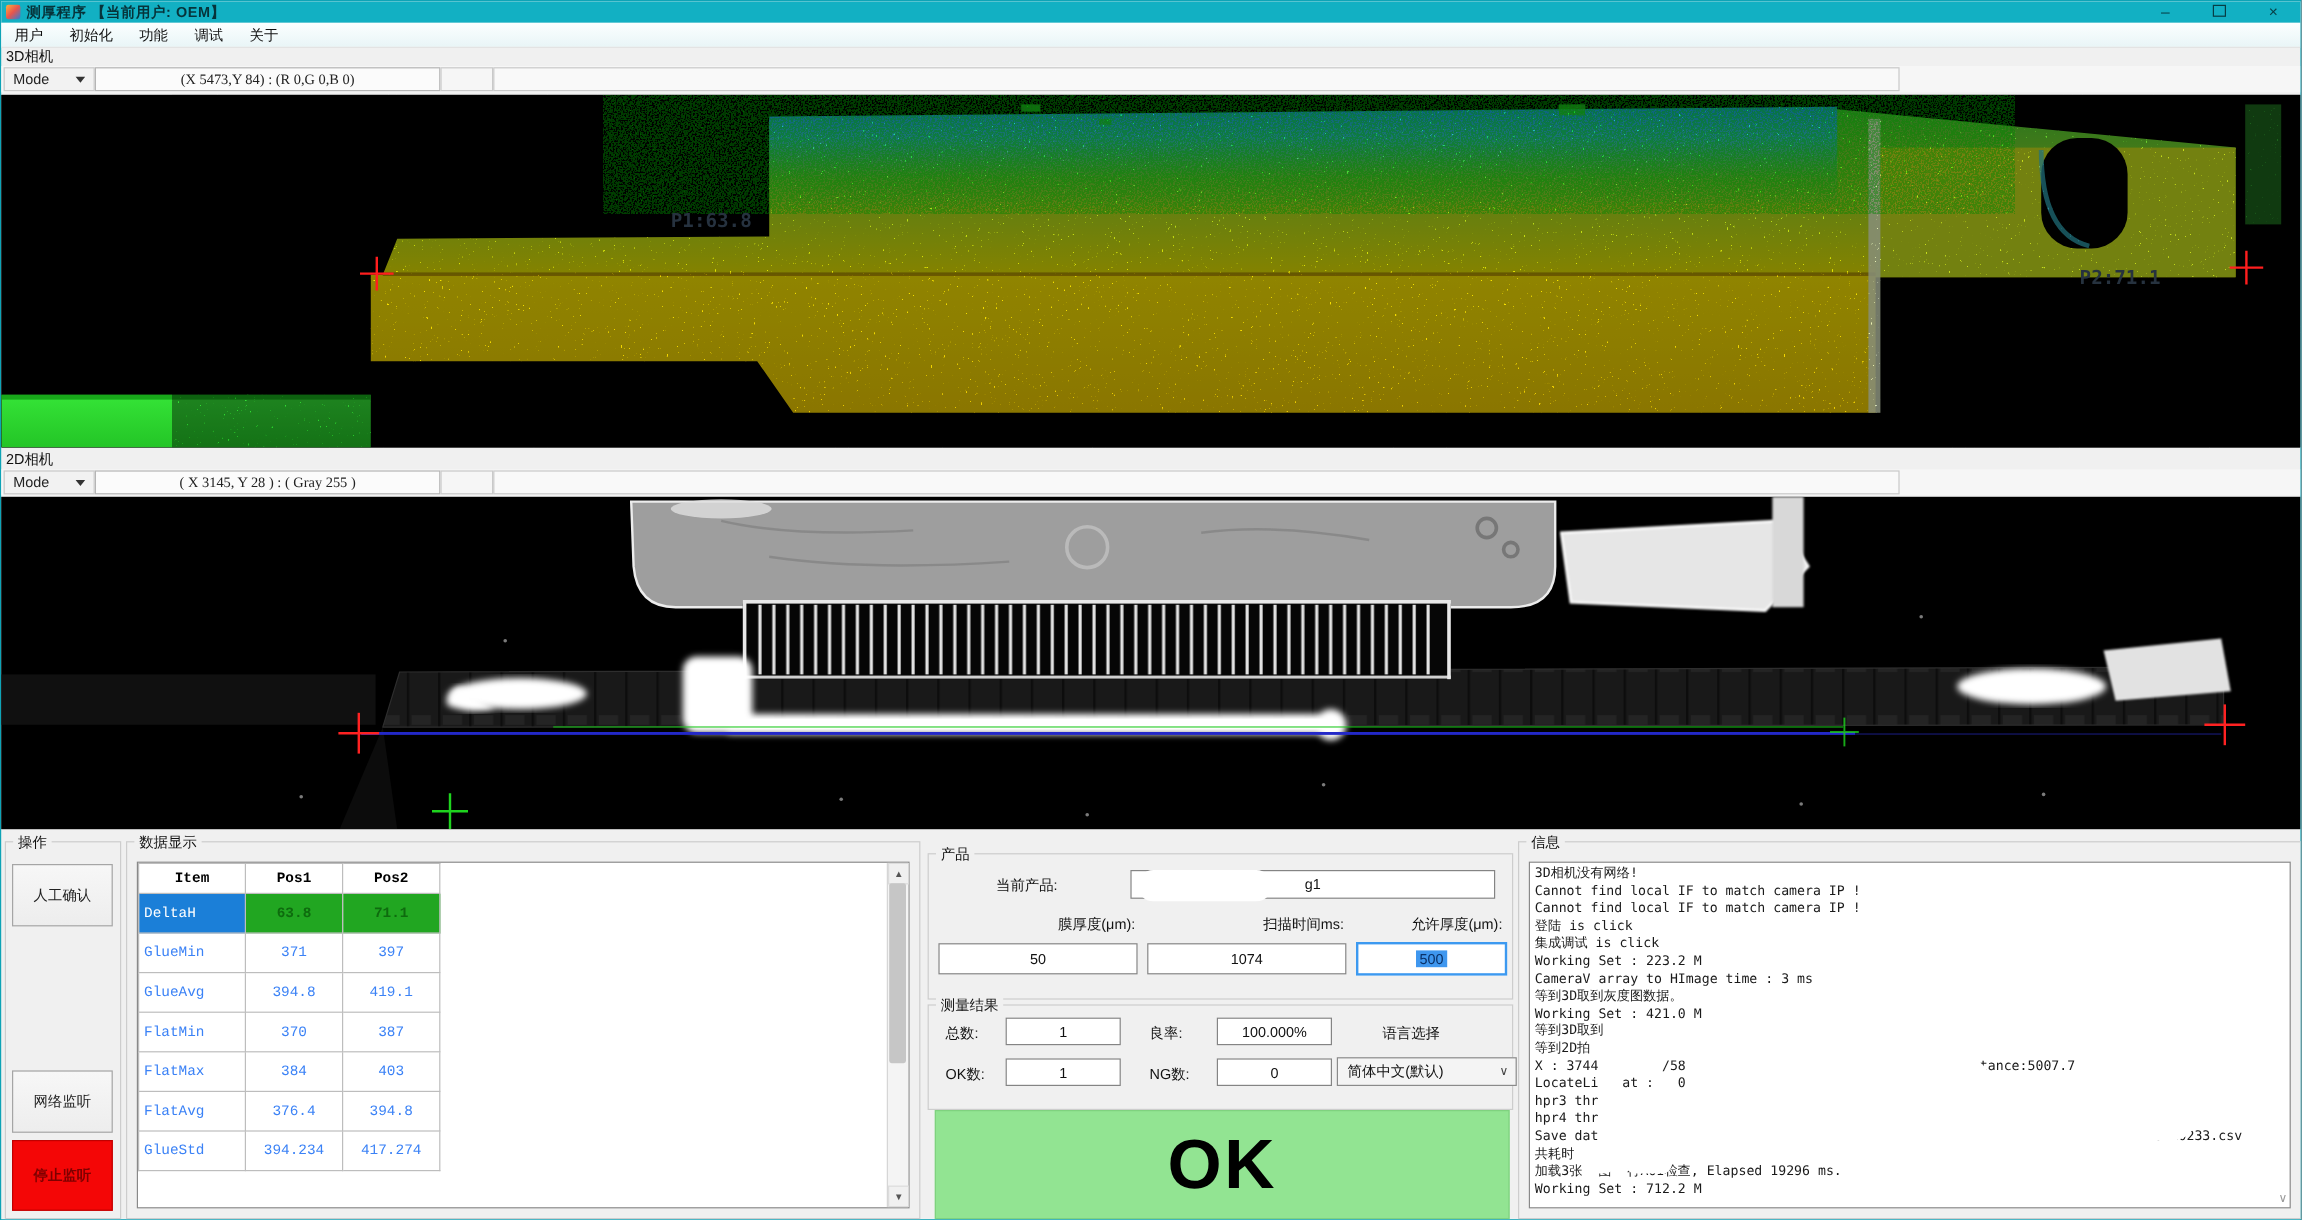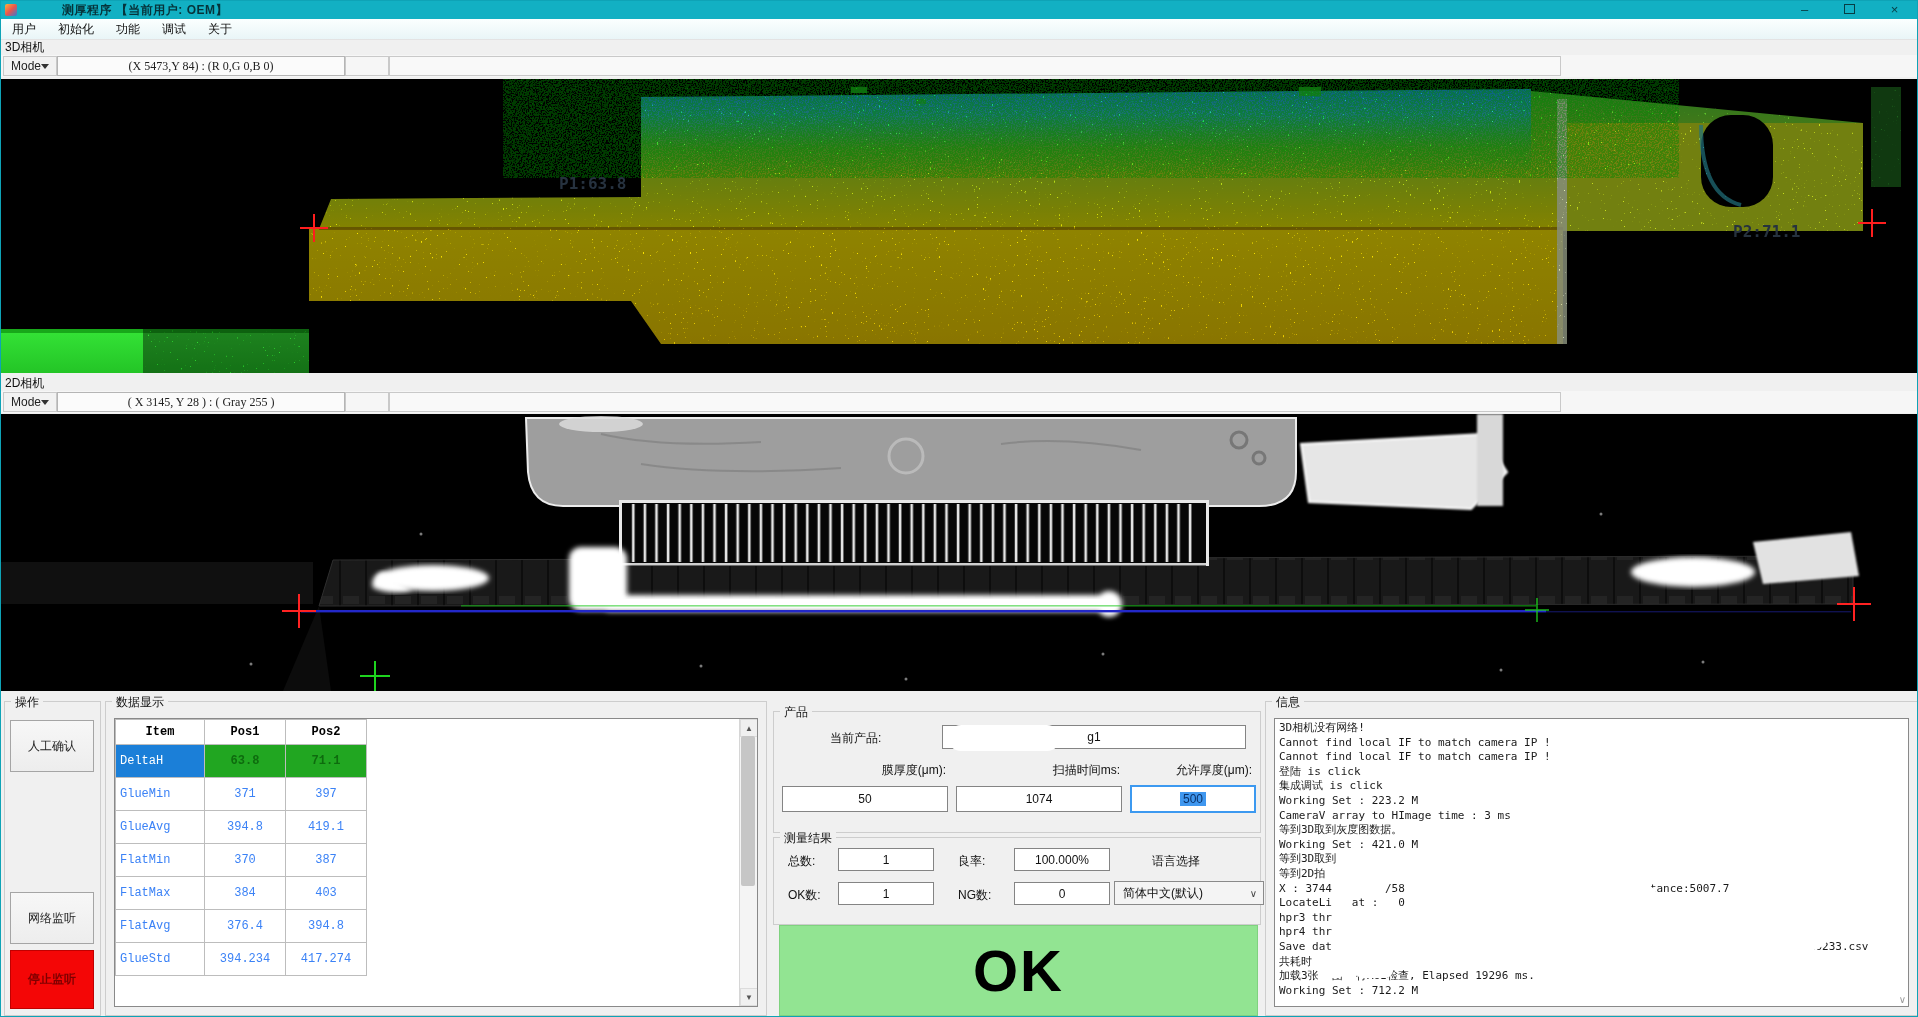--- a/index.html
+++ b/index.html
@@ -1,34 +1,34 @@
 <!DOCTYPE html>
 <html><head>
 <meta charset="utf-8">
 <style>
   html,body{margin:0;padding:0;background:#444;}
   .app{position:relative;width:1918px;height:1017px;background:#f0f0f0;overflow:hidden;
        font-family:"Liberation Sans",sans-serif;border:1px solid #0ea3b6;box-sizing:border-box;}
   
   .titlebar{position:absolute;left:0;top:0;right:0;height:18px;background:#12b0c3;
-            display:flex;align-items:center;padding-left:4px;gap:40px;}
+            display:flex;align-items:center;padding-left:4px;}
   .appicon{width:12px;height:12px;border-radius:2px;margin-right:5px;
            background:linear-gradient(135deg,#ffb03a 0%,#e8554d 50%,#2e7dd8 100%);}
   .title{font-size:12px;color:#06333a;font-weight:bold;letter-spacing:.5px;}
   .wctrls{margin-left:auto;display:flex;align-items:center;gap:0;}
   .wctrls .wc{width:45px;text-align:center;font-size:13px;color:#073d44;cursor:default;line-height:18px;}
   .maxbox i{display:inline-block;width:9px;height:8px;border:1px solid #073d44;background:transparent;}
   
   .menubar{position:absolute;left:0;top:18px;right:0;height:20px;
            background:linear-gradient(#fbffff,#e9f5f7);display:flex;align-items:flex-end;border-bottom:1px solid #e3e3e3;}
   .mitem{font-size:12px;color:#111;padding:0 11px;line-height:20px;}
   
   .seclabel{position:absolute;left:4px;height:16px;font-size:12px;color:#111;line-height:16px;}
   .toolbar{position:absolute;left:0;right:0;height:22px;background:#f6f6f6;display:flex;align-items:stretch;}
-  .tb-mode{display:flex;align-items:center;gap:0;font-size:12px;color:#222;padding:0 7px;border:1px solid #c9c9c9;margin:1px 0 1px 2px;background:#f2f2f2;}
+  .tb-mode{display:flex;align-items:center;gap:22px;font-size:12px;color:#222;padding:0 7px;border:1px solid #c9c9c9;margin:1px 0 1px 2px;background:#f2f2f2;}
   .arr{width:0;height:0;border-left:4px solid transparent;border-right:4px solid transparent;border-top:5px solid #333;}
   .tb-status{width:286px;margin:1px 0;border:1px solid #b5b5b5;background:#fbfbfb;
              font-size:12px;color:#222;display:flex;align-items:center;justify-content:center;
              font-family:"Liberation Serif",serif;}
   .tb-sep{width:42px;margin:1px 0;border:1px solid #c9c9c9;background:#f6f6f6;}
   .tb-rest{width:1170px;margin:1px 0;border:1px solid #c9c9c9;background:#f9f9f9;}
   
   .canvas{position:absolute;left:0;right:0;background:#000;overflow:hidden;}
   
   .group{position:absolute;border:1px solid #cdcdcd;background:#f0f0f0;}

